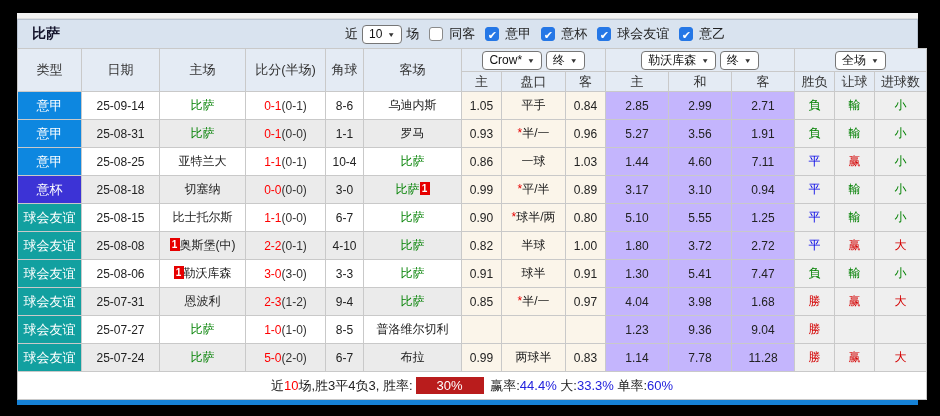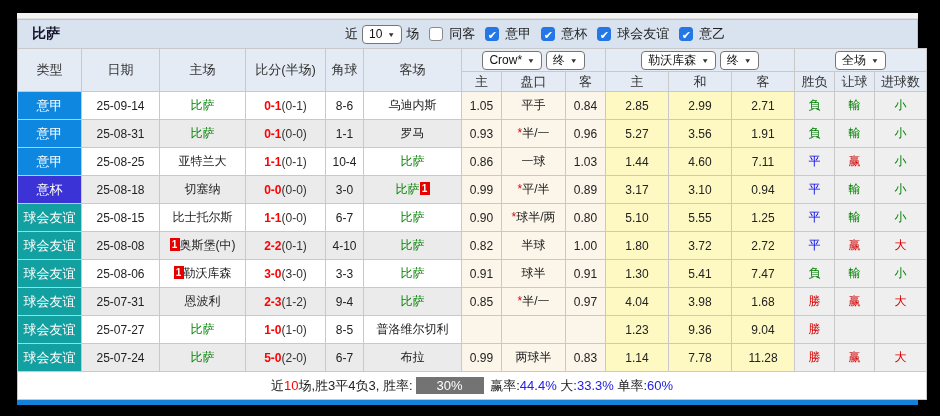--- a/index.html
+++ b/index.html
@@ -38,37 +38,37 @@
   thead tr.subs th{height:19px;}
   thead th.span2{height:41px;}
   tbody td{height:27px;color:#222;}
   tbody tr:nth-child(even) td.plain{background:#ebebeb;}
   td.plain{background:#fff;margin-left:7px;}
   td.type{color:#fff;font-size:13px;}
   .t-serie{background:#0d87e0;}
   .t-cup{background:#3c33d6;}
   .t-friendly{background:#12a0a0;}
   td.bg-cream{background:#fbf5ea;}
-  td.bg-blue{background:#fef9c3;}
+  td.bg-blue{background:#c4b5fd;}
   td.bg-gray{background:#efefef;}
   .n-green{color:#008000;}
   .n-dark{color:#222;}
-  .score{color:#f00;font-weight:bold;}
+  .score{color:#f00;}
   .half{color:#333;}
   .star{color:#e60000;}
   .c-green{color:#008000;}
   .c-red{color:#d40000;}
   .c-blue{color:#0000e6;}
   .badge{
     display:inline-block;background:#e60000;color:#fff;font-size:10px;font-weight:bold;
     line-height:13px;min-width:8px;padding:0 1px;vertical-align:1px;
   }
   .badge:empty{display:none;}
   tfoot td{height:27px;background:#fff;font-size:13px;color:#222;border:1px solid #c9c9c9;}
-  .winbadge{background:#737373;color:#fff;padding:1px 21px;margin:0 3px;}
+  .winbadge{background:#b91c1c;color:#fff;padding:1px 21px;margin:0 3px;}
   .pct{color:#2222dd;margin-top:21px;}
   .rednum{color:#f00;}
   .blueline{height:5px;background:#1581d6;}
 </style>
 </head>
 <body>
 
 <div class="frame">
   <div class="topstrip"></div>
 

